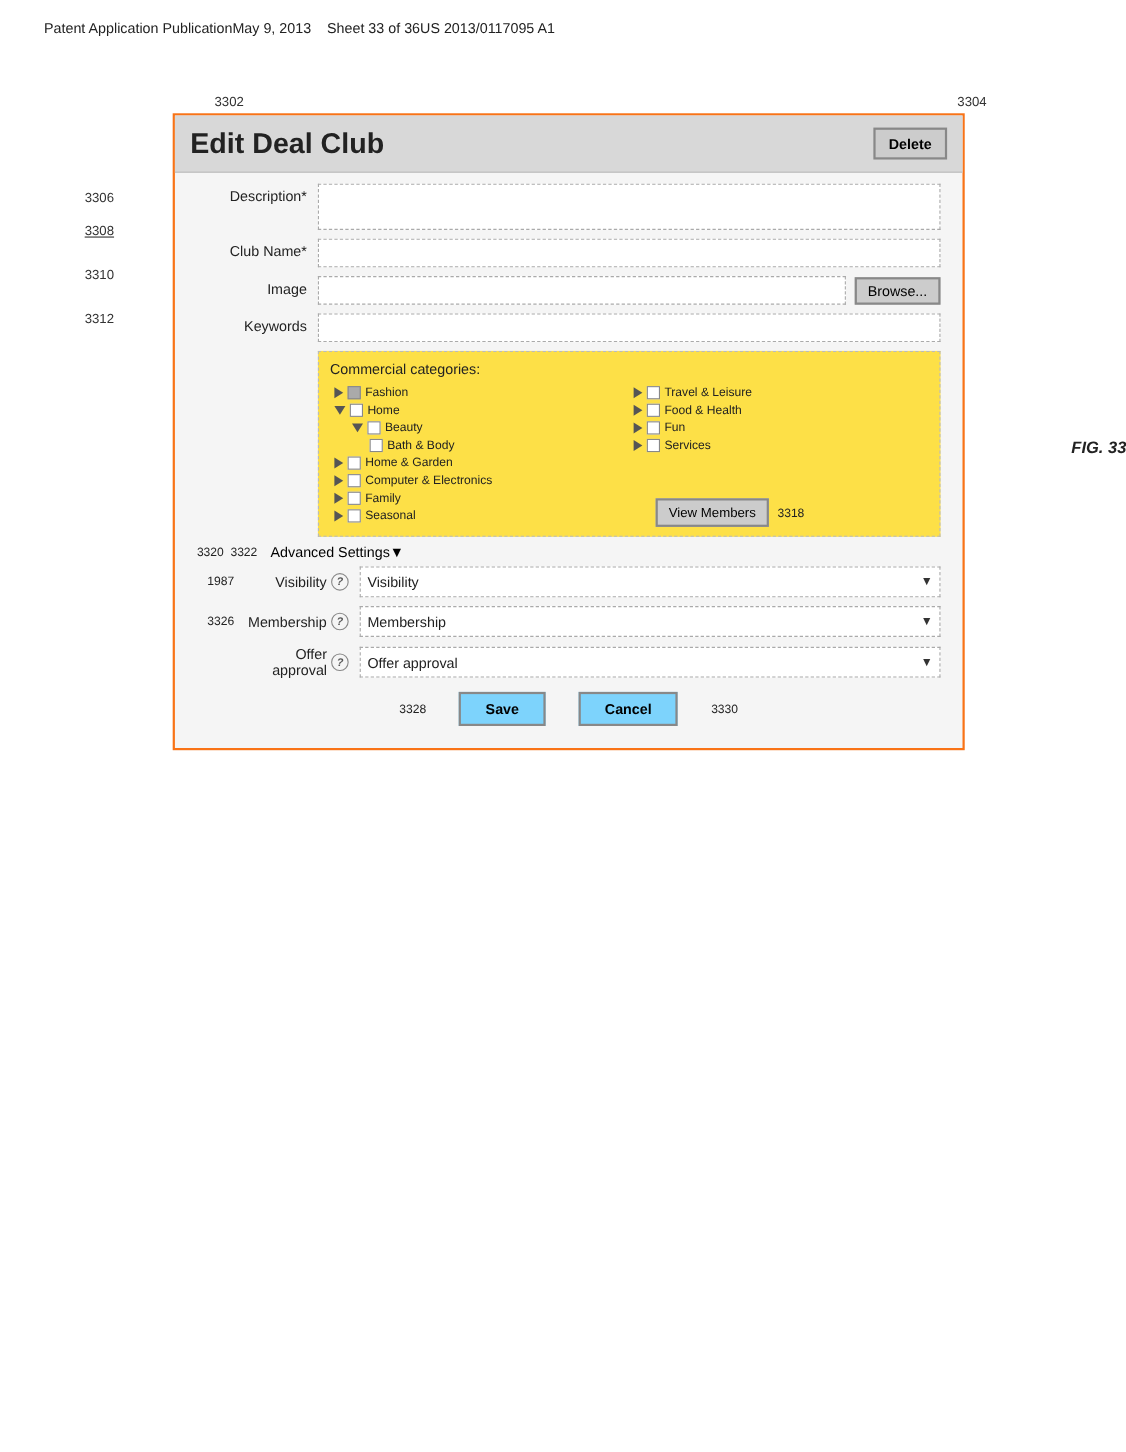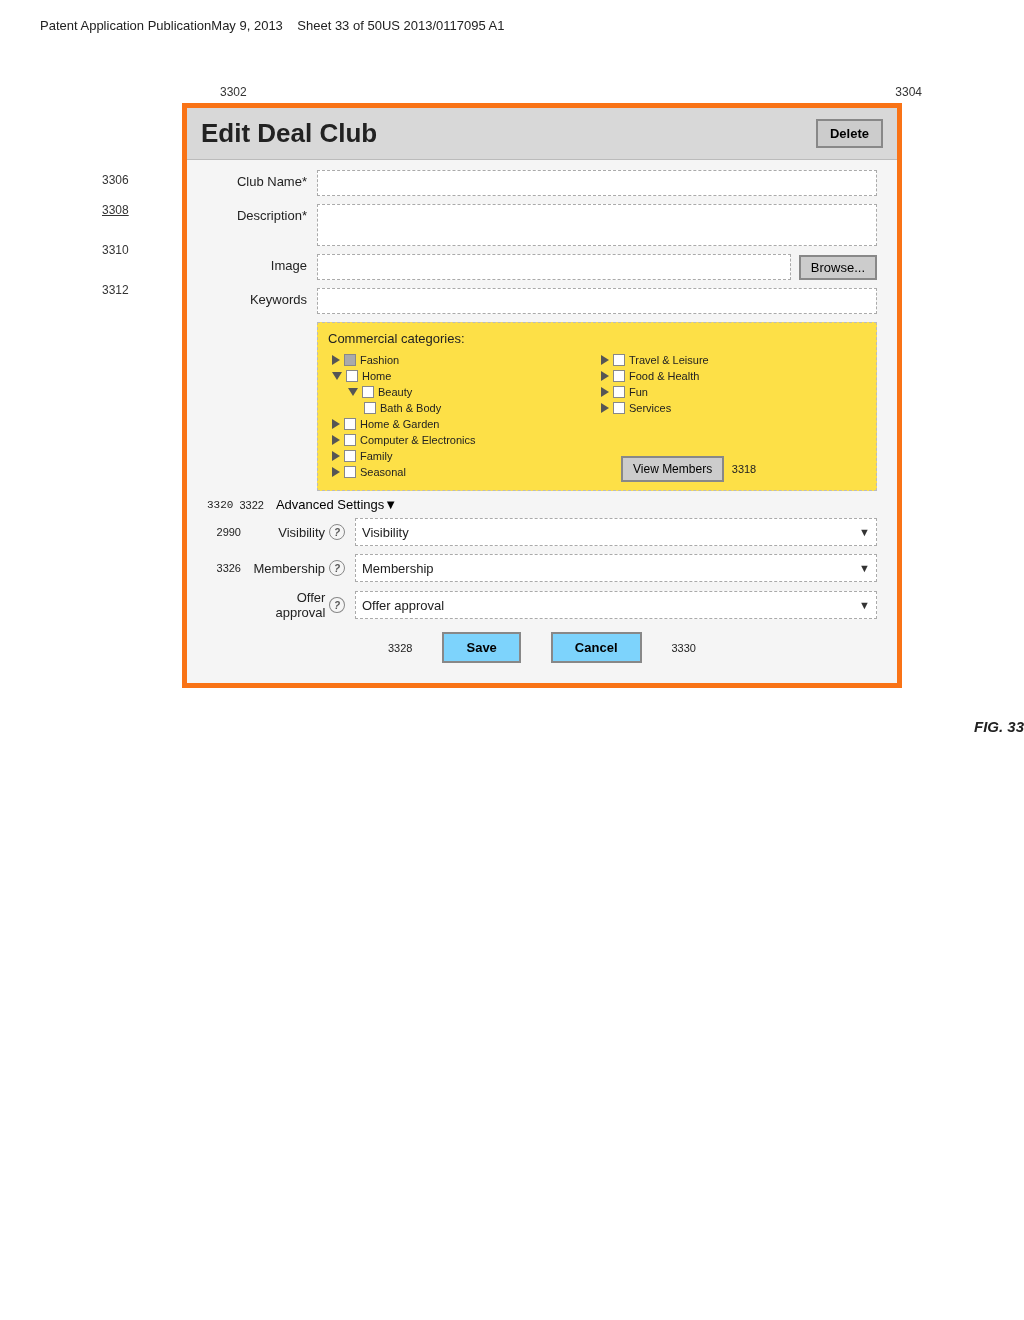--- a/index.html
+++ b/index.html
@@ -17,28 +17,28 @@
       display: flex;
       justify-content: flex-start;
       align-items: baseline;
       padding: 18px 40px 10px 40px;
       font-size: 13px;
     }
 
     
     .main-content {
       display: flex;
-      flex-direction: column;
-      align-items: flex-end;
+      flex-direction: row;
+      align-items: center;
       padding-top: 60px;
     }
 
     
     .dialog {
-      border: 5px solid #f97316;
+      border: 2px solid #f97316;
       width: 720px;
       background: #f5f5f5;
       position: relative;
     }
 
     .dialog-title-bar {
       background: #d8d8d8;
       border-bottom: 1px solid #bbb;
       padding: 10px 14px;
       display: flex;
@@ -306,21 +306,21 @@
       color: #333;
     }
   </style>
 </head>
 <body>
 
 <div class="patent-header">
   <span>Patent Application Publication</span>
   <span>
     <span>May 9, 2013</span>&nbsp;&nbsp;&nbsp;
-    <span>Sheet 33 of 50</span>
+    <span>Sheet 33 of 36</span>
   </span>
   <span>US 2013/0117095 A1</span>
 </div>
 
 <div class="main-content">
 
   <div class="diagram-wrapper">
 
     <div class="corner-ref" style="top: -18px; left: 118px;">3302</div>
 
@@ -334,27 +334,27 @@
     <div class="dialog" style="margin-left: 80px;">
 
       <div class="dialog-title-bar">
         <span class="dialog-title">Edit Deal Club</span>
         <button class="delete-btn">Delete</button>
       </div>
 
       <div class="dialog-body">
 
         <div class="form-row">
+          <div class="form-label">Description*</div>
+          <textarea class="form-input-desc" style=""></textarea>
+        </div>
+
+        <div class="form-row">
           <div class="form-label">Club Name*</div>
           <input class="form-input" type="text" value="" style="">
-        </div>
-
-        <div class="form-row">
-          <div class="form-label">Description*</div>
-          <textarea class="form-input-desc" style=""></textarea>
         </div>
 
         <div class="form-row">
           <div class="form-label">Image</div>
           <div class="image-row">
             <input class="image-input" type="text" value="" style="">
             <button class="browse-btn">Browse...</button>
           </div>
         </div>
 
@@ -445,27 +445,27 @@
 
               <div style="margin-top: 10px;">
                 <button class="view-members-btn">View Members</button>
                 <span style="font-size:11px; margin-left:4px;">3318</span>
               </div>
             </div>
           </div>
         </div>
 
         <div style="display:flex; align-items:center; margin: 6px 0 6px 0;">
-          <span style="font-size:11px; margin-right:6px;font-family:Liberation Mono, monospace;">3320</span>
+          <span style="font-size:11px; margin-right:6px;">3320</span>
           <span style="font-size:11px; margin-right:12px;">3322</span>
           <button class="advanced-label" style="background:none; border:none; font-size:13px; cursor:pointer;">Advanced Settings▼</button>
         </div>
 
         <div class="dropdown-row">
-          <span style="font-size:11px; margin-right:4px; width:34px; text-align:right; flex-shrink:0;">2990</span>
+          <span style="font-size:11px; margin-right:4px; width:34px; text-align:right; flex-shrink:0;">1987</span>
           <div class="dropdown-label-area">
             <span>Visibility</span>
             <span class="help-icon">?</span>
           </div>
           <div class="dropdown-select">
             <span>Visibility</span>
             <span class="dropdown-arrow">▼</span>
           </div>
         </div>
 

